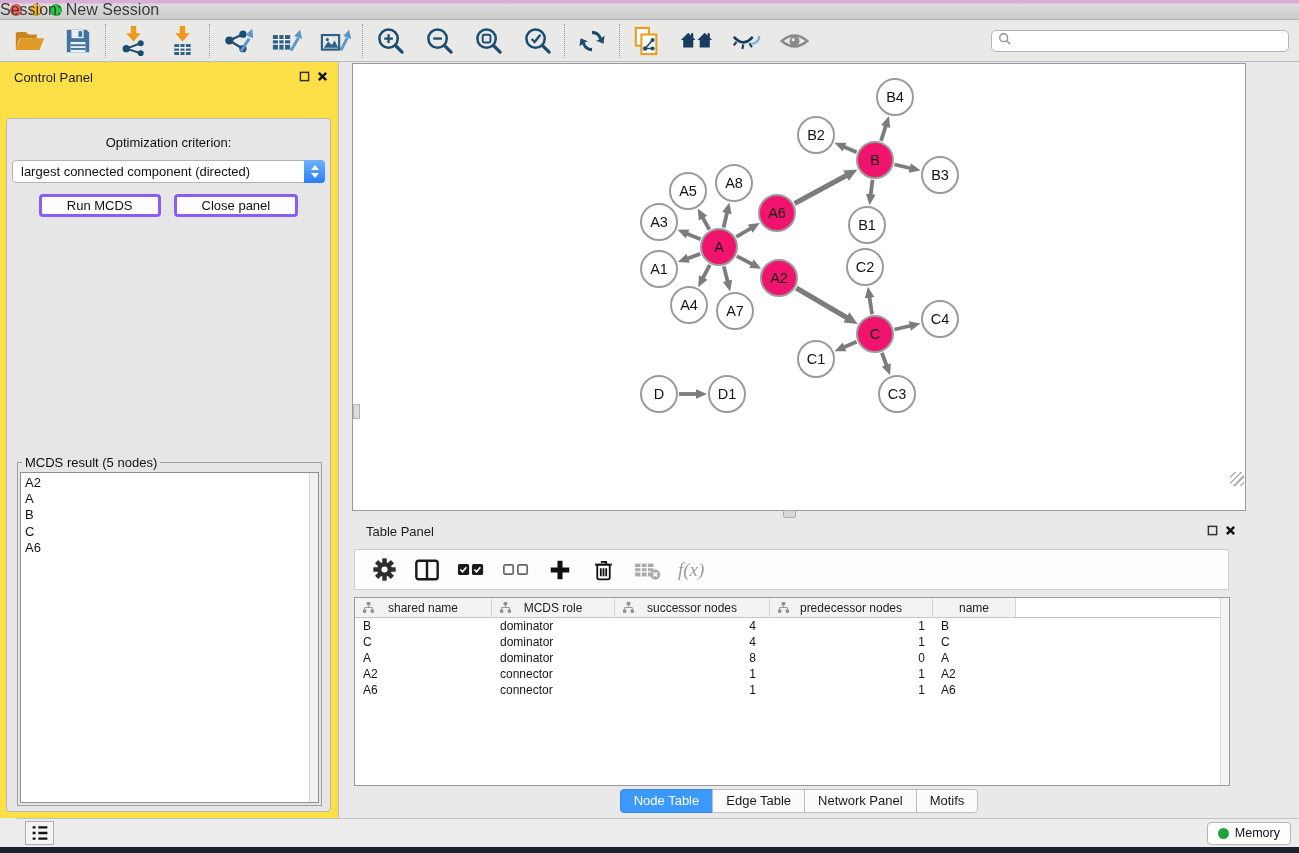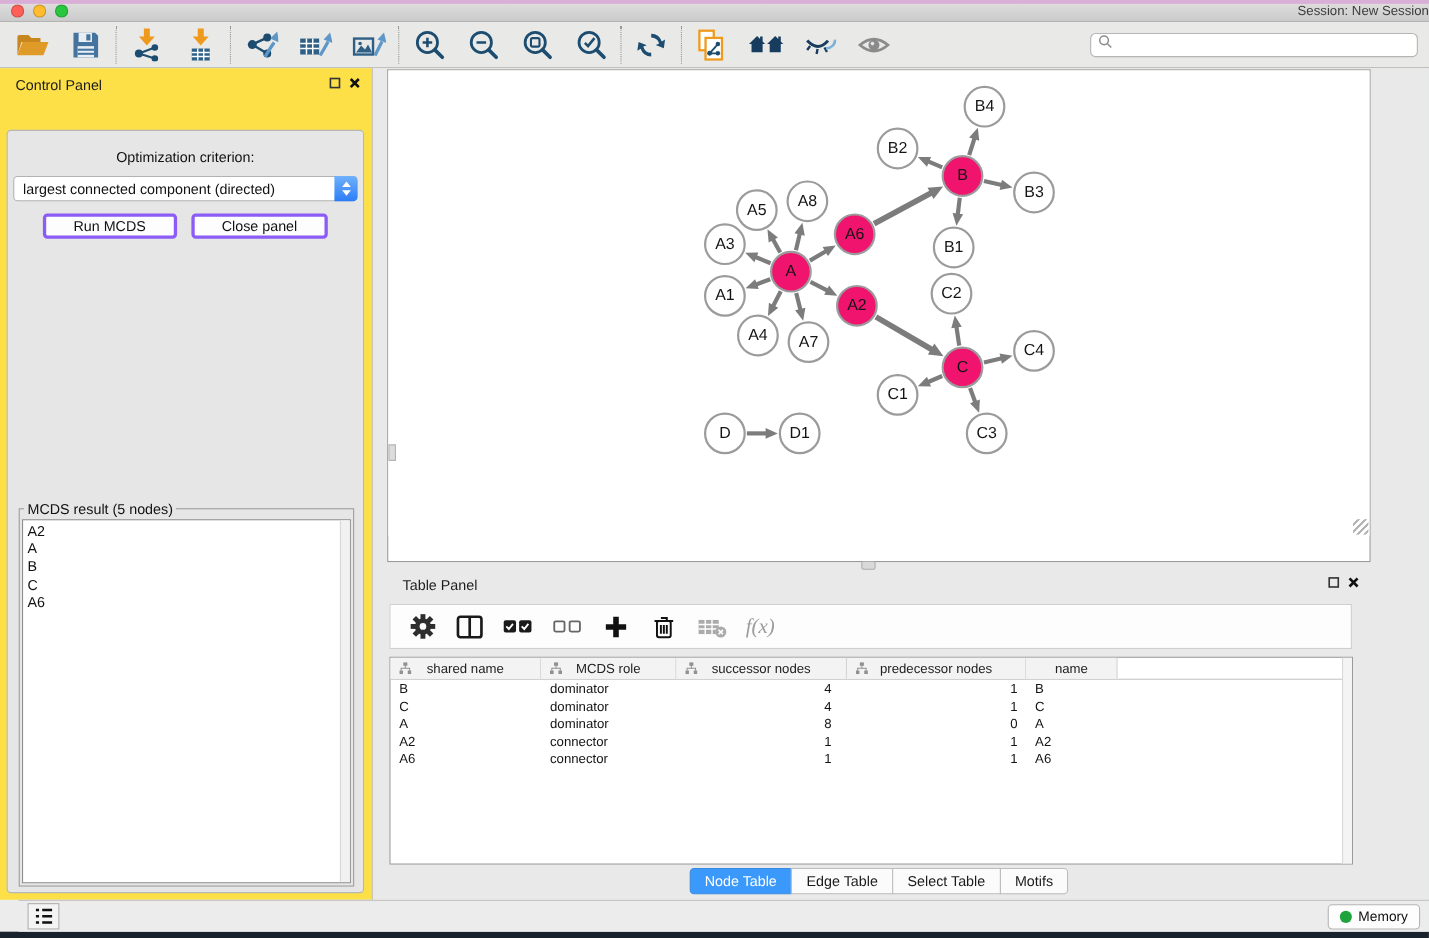--- a/index.html
+++ b/index.html
@@ -6,21 +6,21 @@
   html,body { width:1299px; height:853px; }
   body { background:#18222c; font-family:"Liberation Sans", sans-serif; position:relative; overflow:hidden; }
   .app { position:absolute; top:0; left:0; width:1299px; height:847px; background:#ececec; }
 
   
   .titlebar { height:20px; background:linear-gradient(180deg,#d9aed7 0,#d9aed7 3px,#dcdcdc 4px,#cbcbcb 100%);
     display:flex; align-items:center; position:relative; border-bottom:1px solid #b3b3b3;}
   .lights { display:flex; gap:8px; margin-left:10px; }
   .light { width:12px; height:12px; border-radius:50%; border:0.5px solid rgba(0,0,0,.2); }
   .light.red{background:#ff5f57}.light.yellow{background:#febc2e}.light.green{background:#29c740}
-  .titlebar .title { position:absolute; left:0; right:0; text-align:right; font-size:12px; color:#3c3c3c; }
+  .titlebar .title { position:absolute; left:0; right:16px; text-align:left; font-size:16px; color:#3c3c3c; }
 
   
   .toolbar { height:42px; background:#e9e9e7; border-bottom:1px solid #bcbcbc; display:flex; align-items:center; padding:0 10px 0 12px; }
   .tb-group { display:flex; align-items:center; gap:15px; }
   .tb-sep { height:34px; border-left:1px dotted #979797; margin:0 10px; }
   .tb-icon { display:inline-flex; align-items:center; justify-content:center; width:34px; height:34px; cursor:default; }
   .search-wrap { margin-left:auto; display:flex; align-items:center; background:#fff; border:1px solid #b5b5b5; border-radius:5px; width:298px; height:22px; padding:0 6px; }
   .search-wrap input { border:none; outline:none; flex:1; font-size:12px; font-family:"Liberation Sans",sans-serif; margin-left:4px;}
 
   
@@ -545,21 +545,21 @@
                 <div class="td right" style="width: 155px; padding-right: 14px;">1</div>
                 <div class="td right" style="width: 163px; padding-right: 8px;">1</div>
                 <div class="td left" style="width: 83px;">A6</div>
               </div>
             </div>
           <div class="v-scroll-track" style="background:#f4f4f4;"></div>
         </div>
         <div class="tp-tabs" id="tp-tabs">
             <div class="tp-tab active">Node Table</div>
             <div class="tp-tab">Edge Table</div>
-            <div class="tp-tab">Select Table</div>
+            <div class="tp-tab">Network Panel</div>
             <div class="tp-tab">Motifs</div>
           </div>
       </div>
     </div>
   </div>
 
   <div class="statusbar">
     <span class="sb-list-btn">
         <svg viewBox="0 0 24 22" width="20" height="18">
           <g stroke="#111" stroke-width="2.8">

